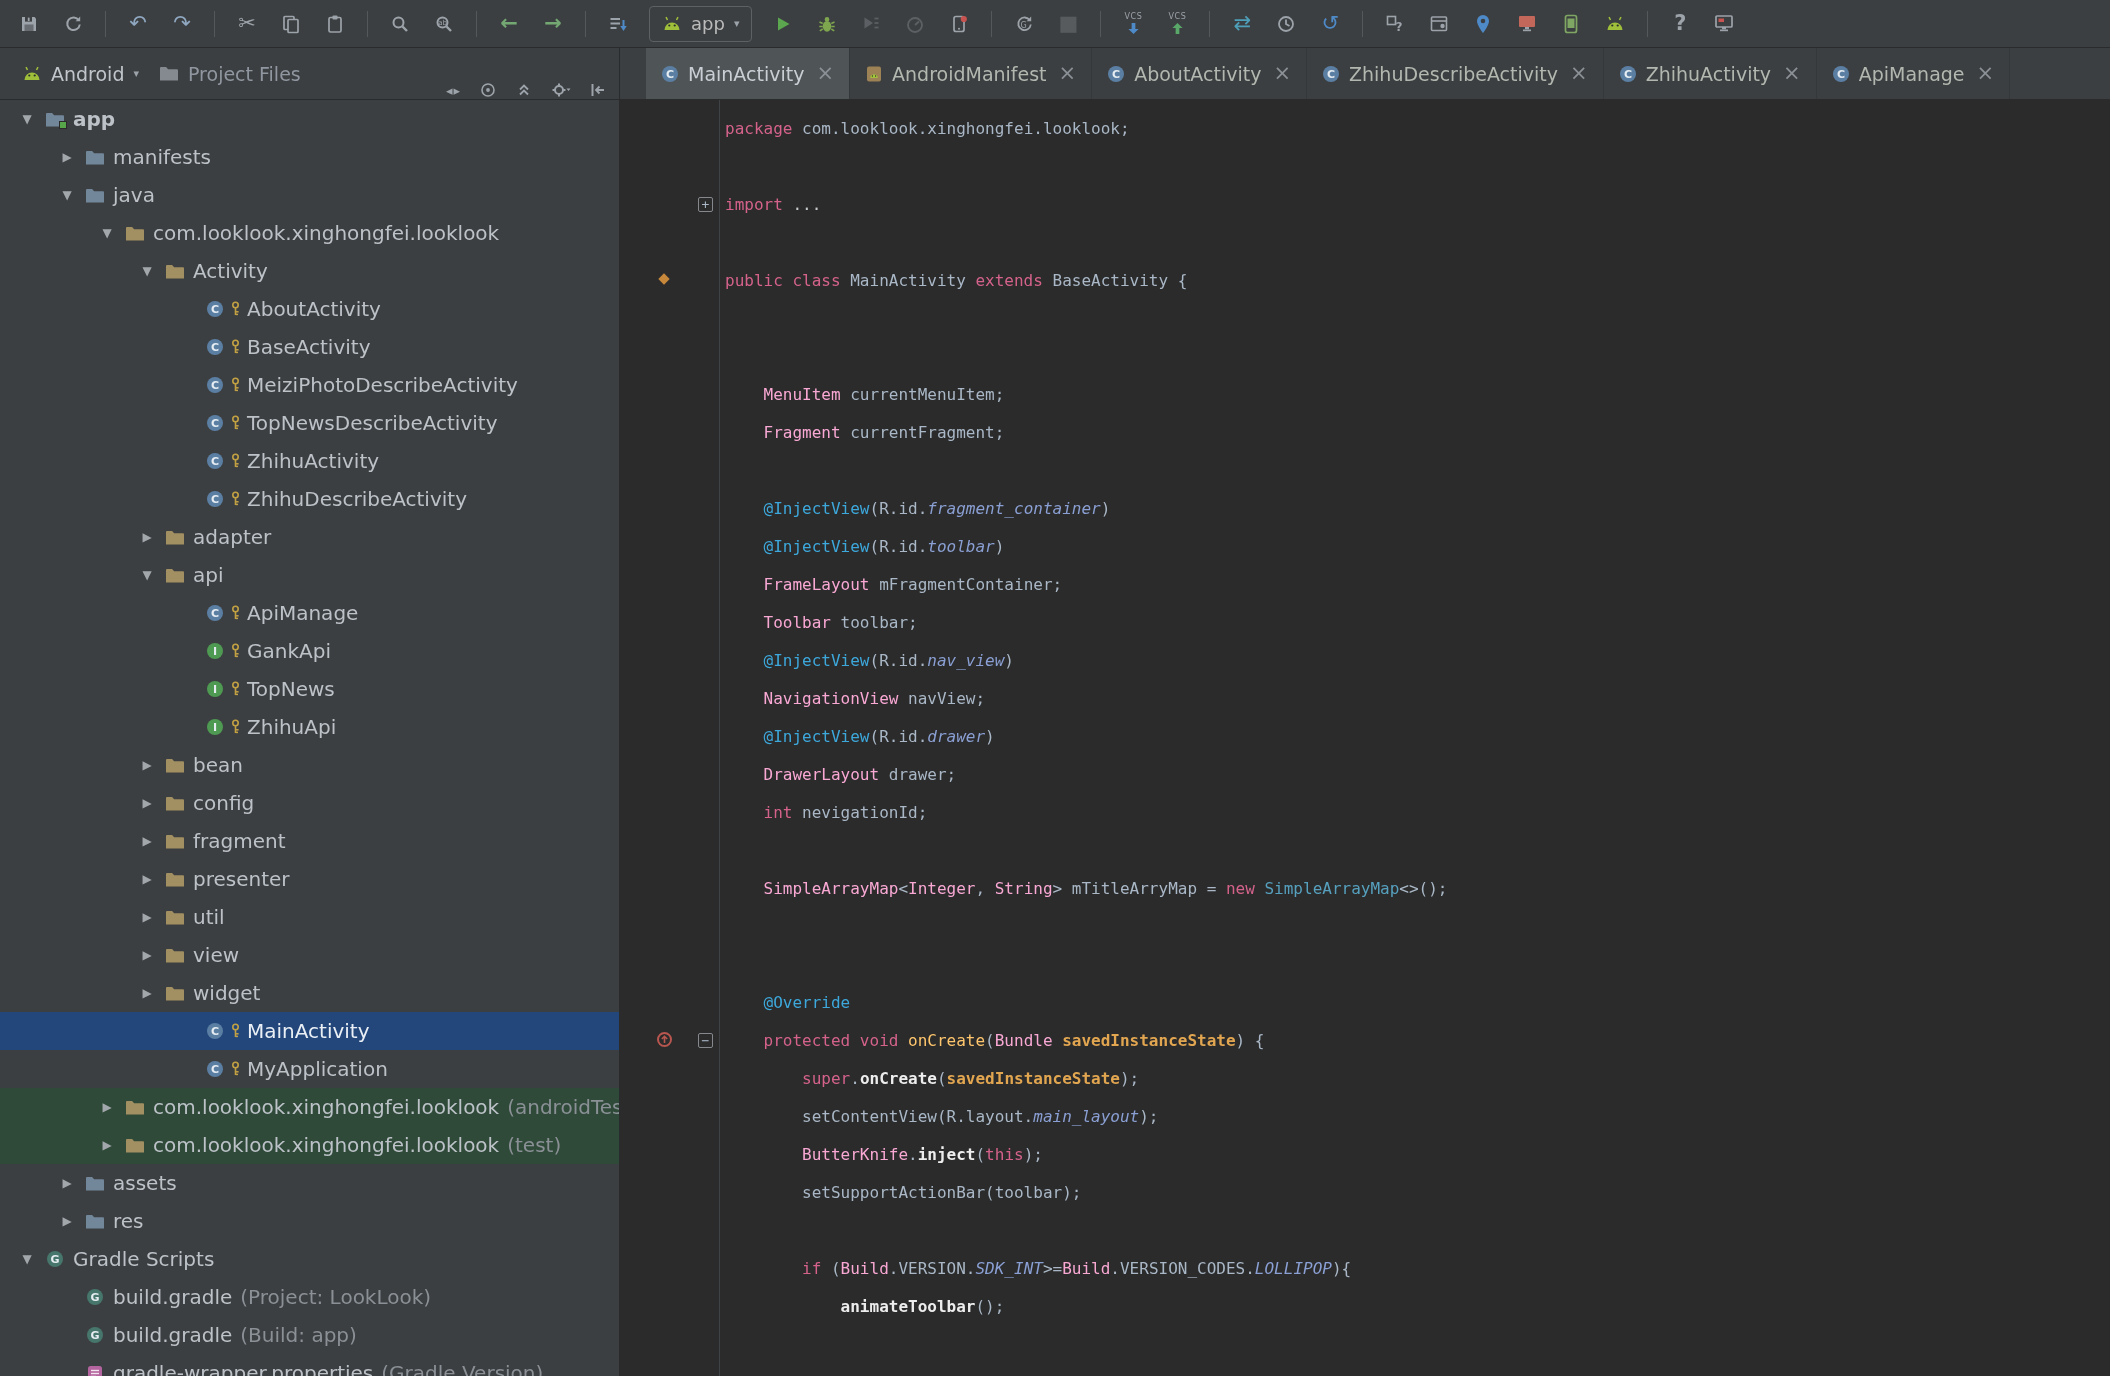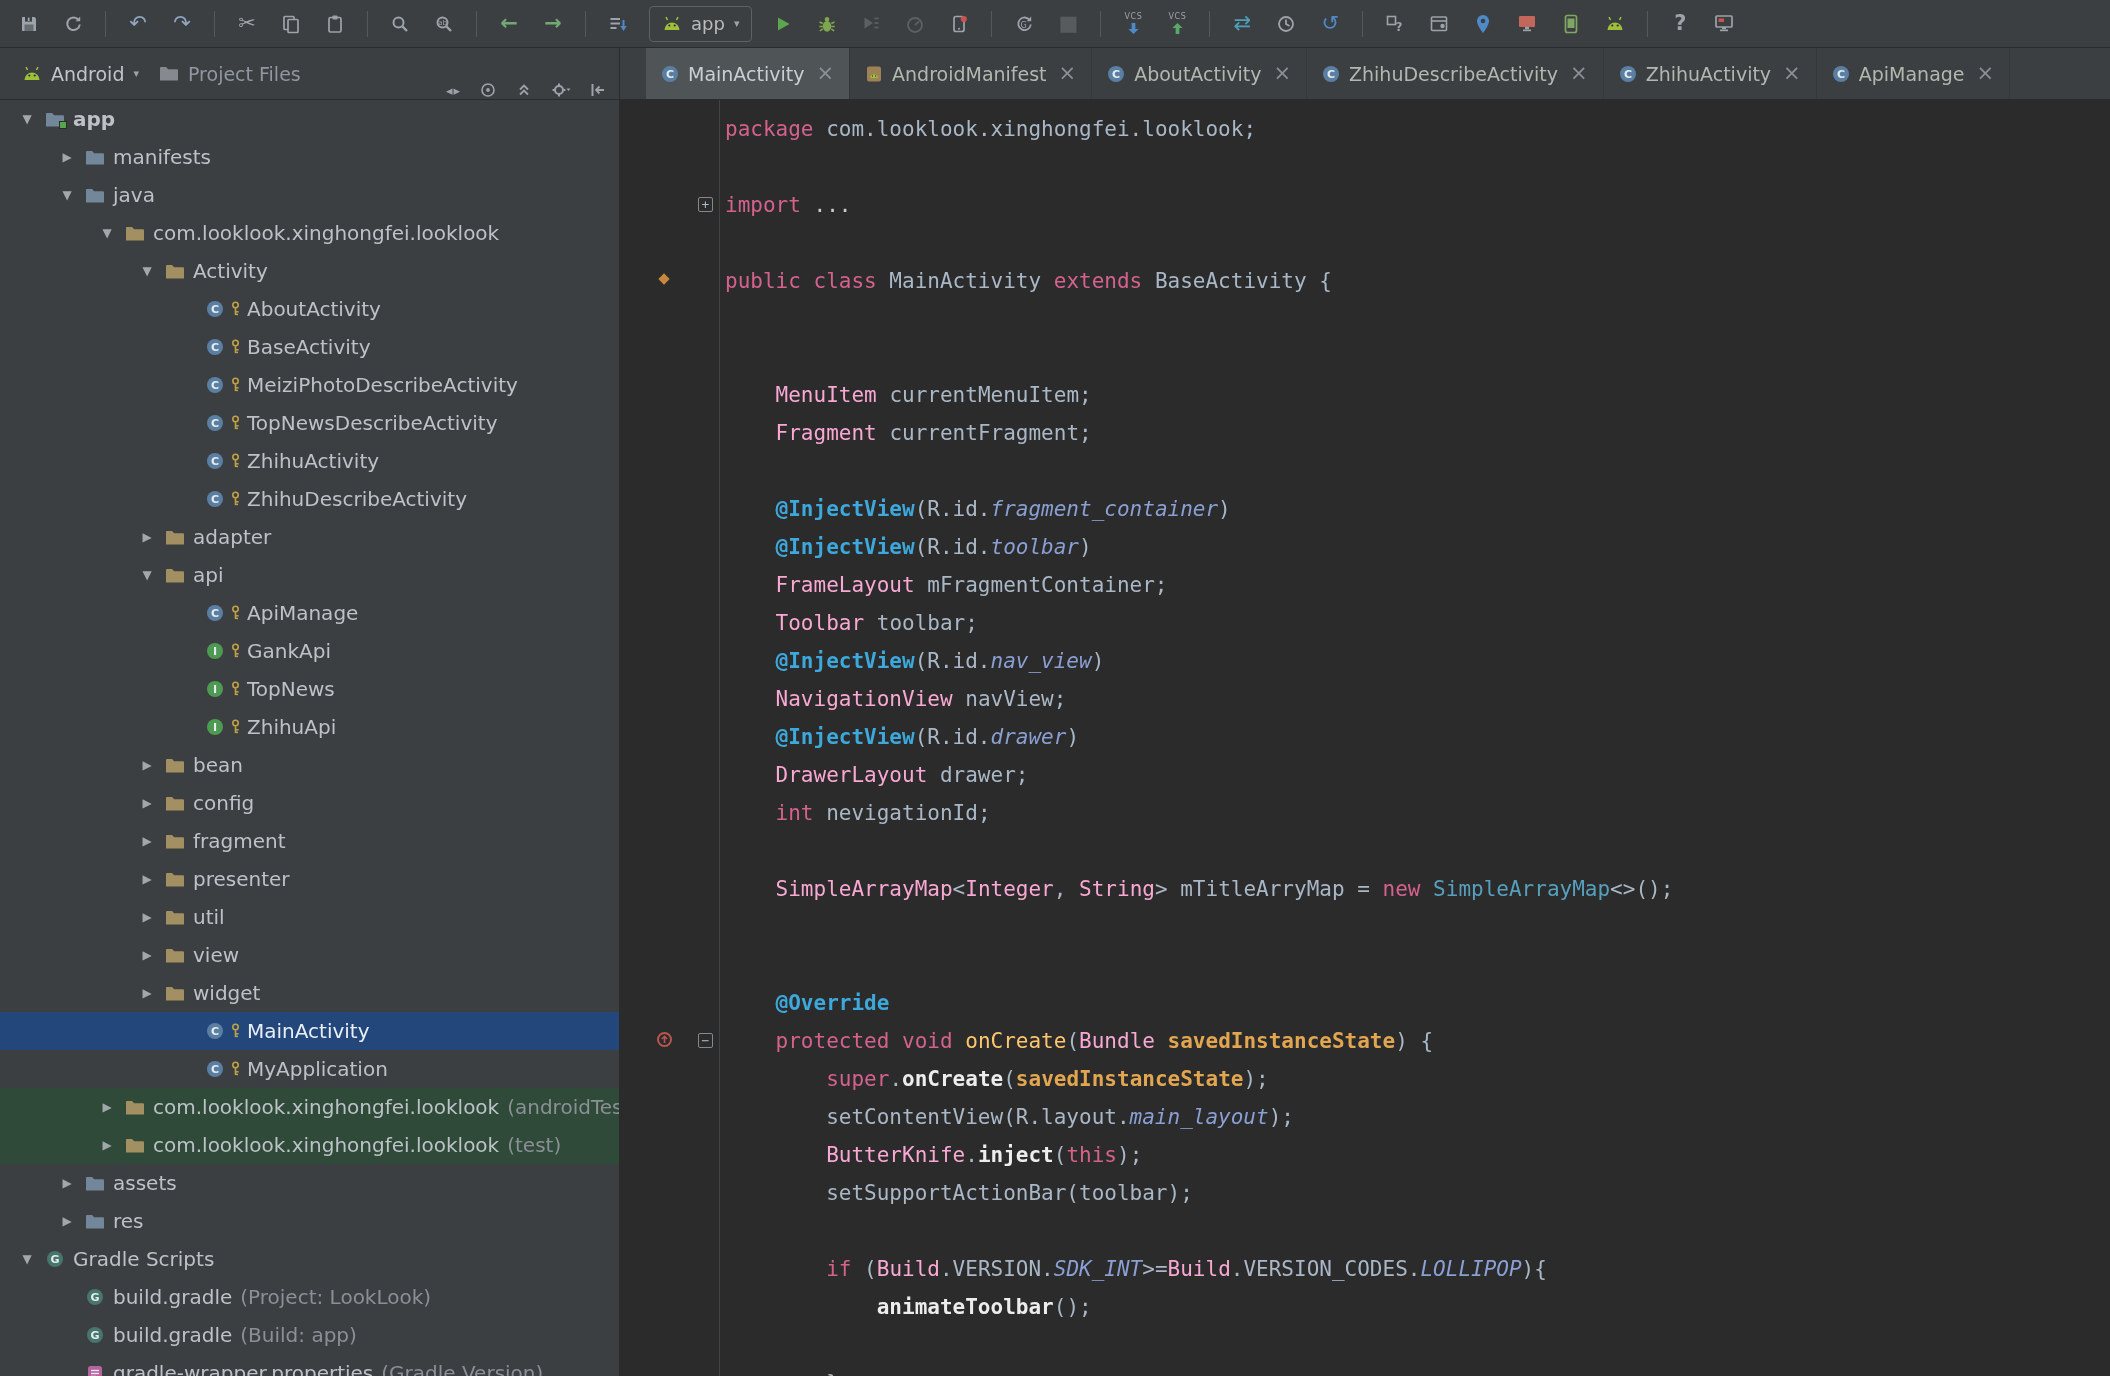--- a/index.html
+++ b/index.html
@@ -41,26 +41,26 @@
 .ticon{width:26px;flex:none;display:flex;justify-content:center;align-items:center}
 .key{flex:none;display:flex;margin:0 1px 0 2px}
 .lbl{margin-left:5px}
 .sfx{color:#8A9096;margin-left:8px}
 
 
 .editor{flex:1;background:#2B2B2B;position:relative;overflow:hidden;padding-top:10px;font-family:"DejaVu Sans Mono",monospace;min-width:0}
 .editor::before{content:"";position:absolute;left:99px;top:0;bottom:0;width:1px;background:#404346}
 .cline{height:38px;display:flex}
 .gut{width:99px;flex:none;position:relative}
-.ltxt{white-space:pre;font-size:21px;line-height:38px;padding-left:6px;color:#A9B7C6}
+.ltxt{white-space:pre;font-size:16px;line-height:38px;padding-left:6px;color:#A9B7C6}
 .fold{position:absolute;right:6px;top:11px;width:15px;height:15px;border:1px solid #85898D;background:#2B2B2B;color:#A9B7C6;font-size:13px;line-height:13px;text-align:center;border-radius:2px;z-index:2}
 .gicon{position:absolute;left:36px;top:9px}
 .tk-k{color:#D4628B}
 .tk-t{color:#f9a8d4}
-.tk-a{color:#3DA8DC;font-weight:bold}
+.tk-a{color:#3DA8DC;font-weight:normal}
 .tk-f{color:#8A9FD3;font-style:italic}
 .tk-m{color:#FFC66D}
 .tk-p{color:#E2A651;font-weight:bold}
 .tk-c{color:#EDEDED;font-weight:bold}
 .tk-d{color:#A9B7C6}
 .tk-ctor{color:#56A0BE}
 .tk-fold{color:#C8CCCE}
 </style>
 </head>
 <body>

